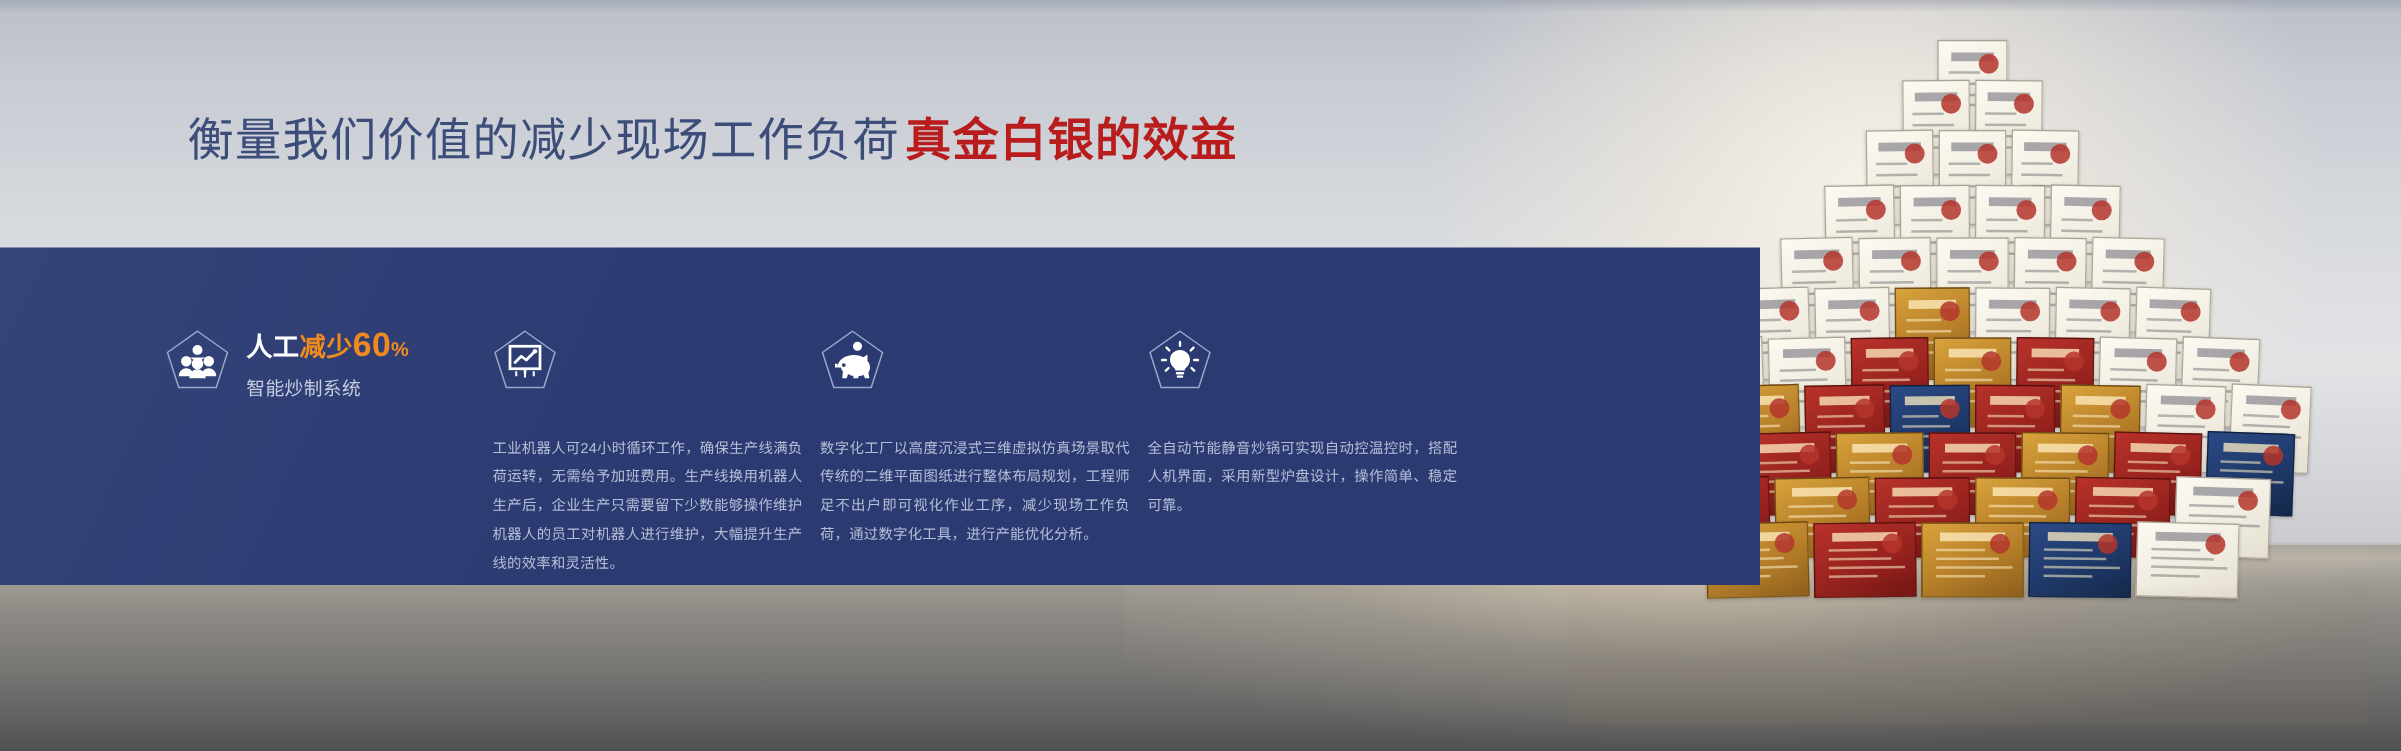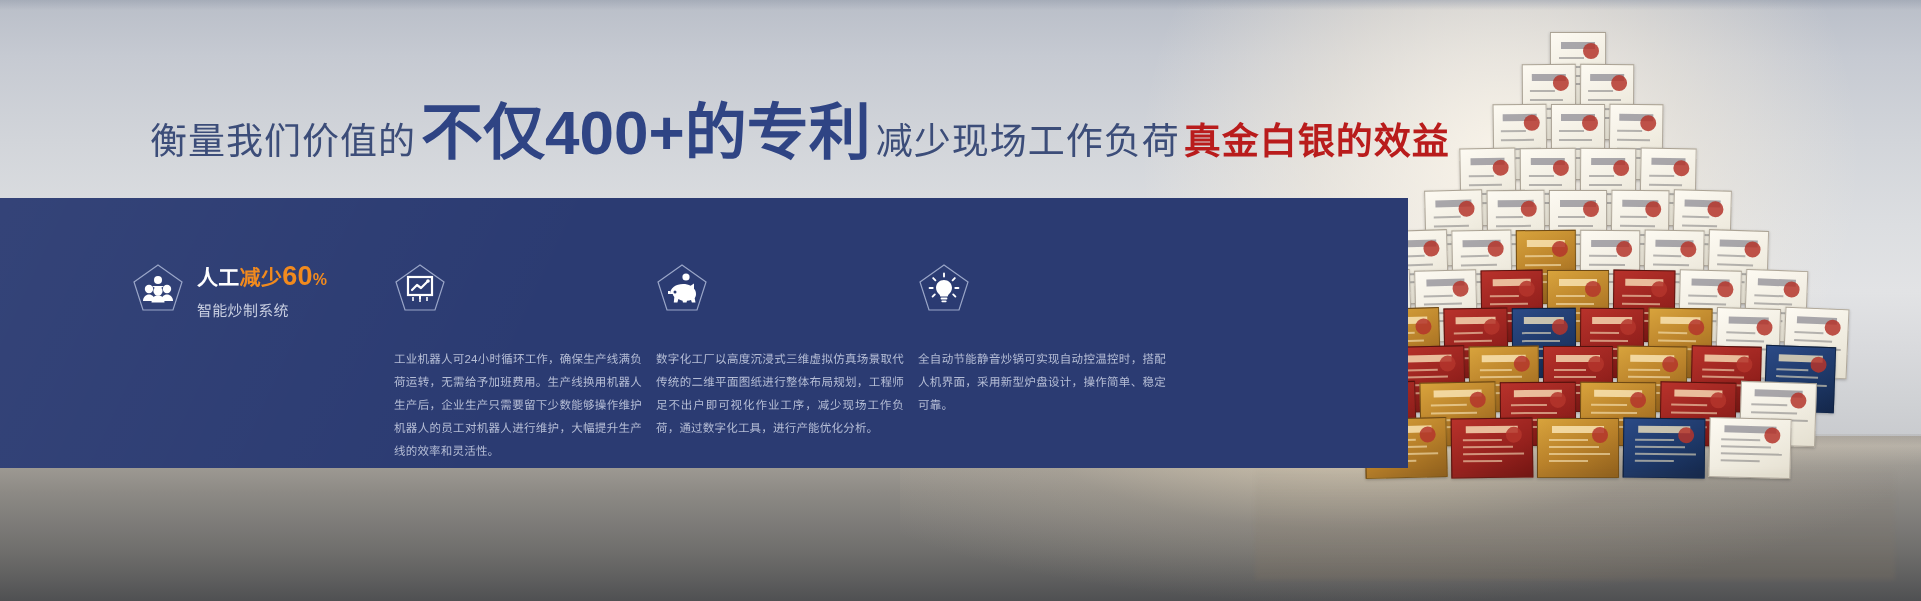--- a/index.html
+++ b/index.html
@@ -590,21 +590,20 @@
         <div class="ln" style="top: 46%; width: 62%;"></div>
         <div class="ln" style="top: 58%; width: 76%;"></div>
         <div class="ln" style="top: 70%; width: 48%;"></div>
         <div class="seal"></div>
       </div>
     </div>
   <div class="cert-reflect"></div>
 
   <div class="headline">
     <span class="hl-normal">衡量我们价值的</span>
-    <span class="hl-big">不仅400+的专利</span>
     <span class="hl-normal">减少现场工作负荷</span>
     <span class="hl-orange">真金白银的效益</span>
   </div>
 
   <div class="panel">
     <div class="panel-sheen"></div>
     <div class="cards">
 
       <div class="card">
         <div class="card-head">

